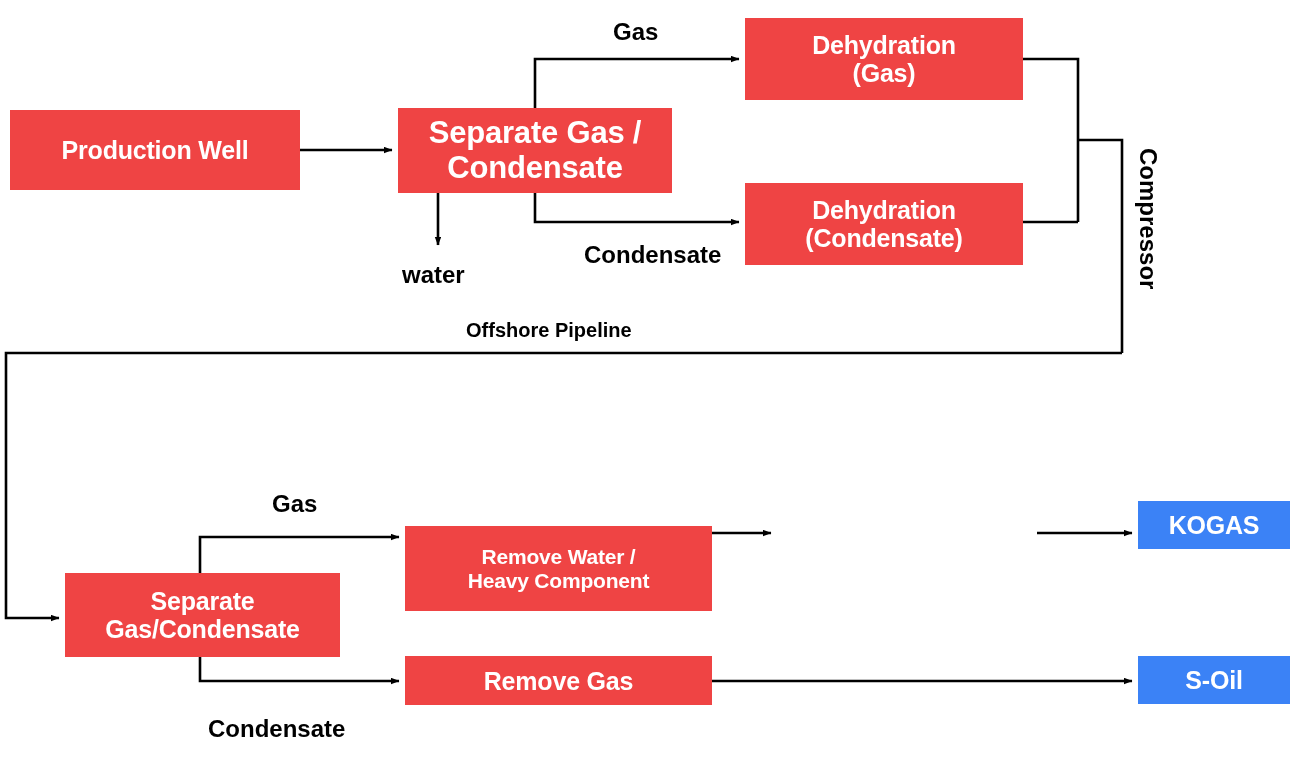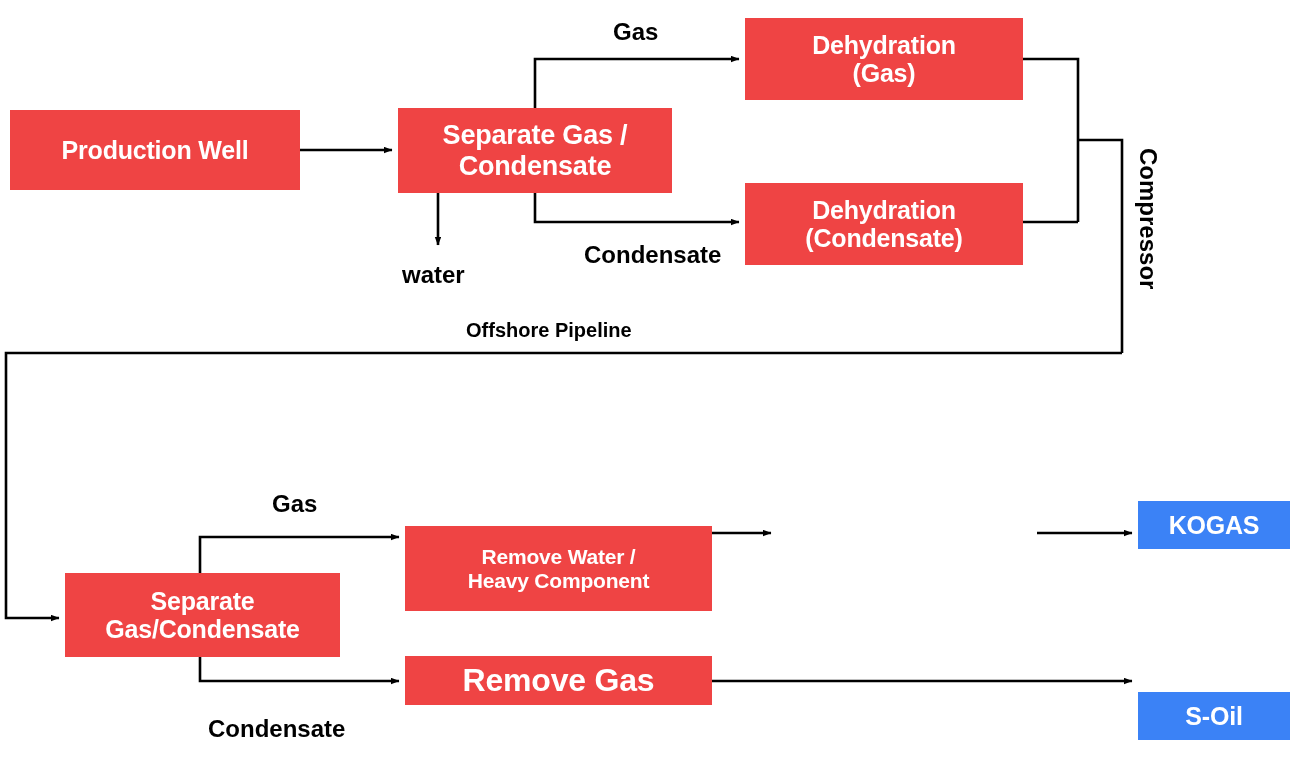--- a/index.html
+++ b/index.html
@@ -93,21 +93,21 @@
 
     <path d="M712,681 L1132,681" stroke="#000000" stroke-width="2.6" fill="none" marker-end="url(#arrow)"></path>
   </svg>
 
   <div class="node process" style="left:10px; top:110px; width:290px; height:80px; font-size:25px;">
     <div>
       <span>Production Well</span><br>
     </div>
   </div>
 
-  <div class="node process" style="left:398px; top:108px; width:274px; height:85px; font-size:27px;">
+  <div class="node process" style="left:398px; top:108px; width:274px; height:85px; font-size:31px;">
     <div>
       <span>Separate Gas /</span><br>
       <span>Condensate</span>
     </div>
   </div>
 
   <div class="node process" style="left:745px; top:18px; width:278px; height:82px; font-size:25px;">
     <div>
       <span>Dehydration</span><br>
       <span>(Gas)</span>
@@ -129,29 +129,29 @@
   </div>
 
   <div class="node process" style="left:405px; top:487px; width:307px; height:85px; font-size:21px;margin-top:39px;">
     <div>
       <span>Remove Water /</span><br>
       <span>Heavy Component</span>
     </div>
   </div>
 
 
-  <div class="node process" style="left:405px; top:656px; width:307px; height:49px; font-size:32px;">
+  <div class="node process" style="left:405px; top:656px; width:307px; height:49px; font-size:25px;">
     <span>Remove Gas</span>
   </div>
 
   <div class="node output" style="left:1138px; top:501px; width:152px; height:48px; font-size:25px;">
     <span>KOGAS</span>
   </div>
 
-  <div class="node output" style="left:1138px; top:656px; width:152px; height:48px; font-size:25px;margin-top:36px;">
+  <div class="node output" style="left:1138px; top:656px; width:152px; height:48px; font-size:25px;">
     <span>S-Oil</span>
   </div>
 
   <div class="edge-label" style="left:613px; top:20px; font-size:24px;">Gas</div>
 
   <div class="edge-label" style="left:584px; top:243px; font-size:24px;">Condensate</div>
 
   <div class="edge-label" style="left:402px; top:263px; font-size:24px;">water</div>
 
   <div class="edge-label vertical" style="left:1160px; top:148px; font-size:24px;">Compressor</div>

